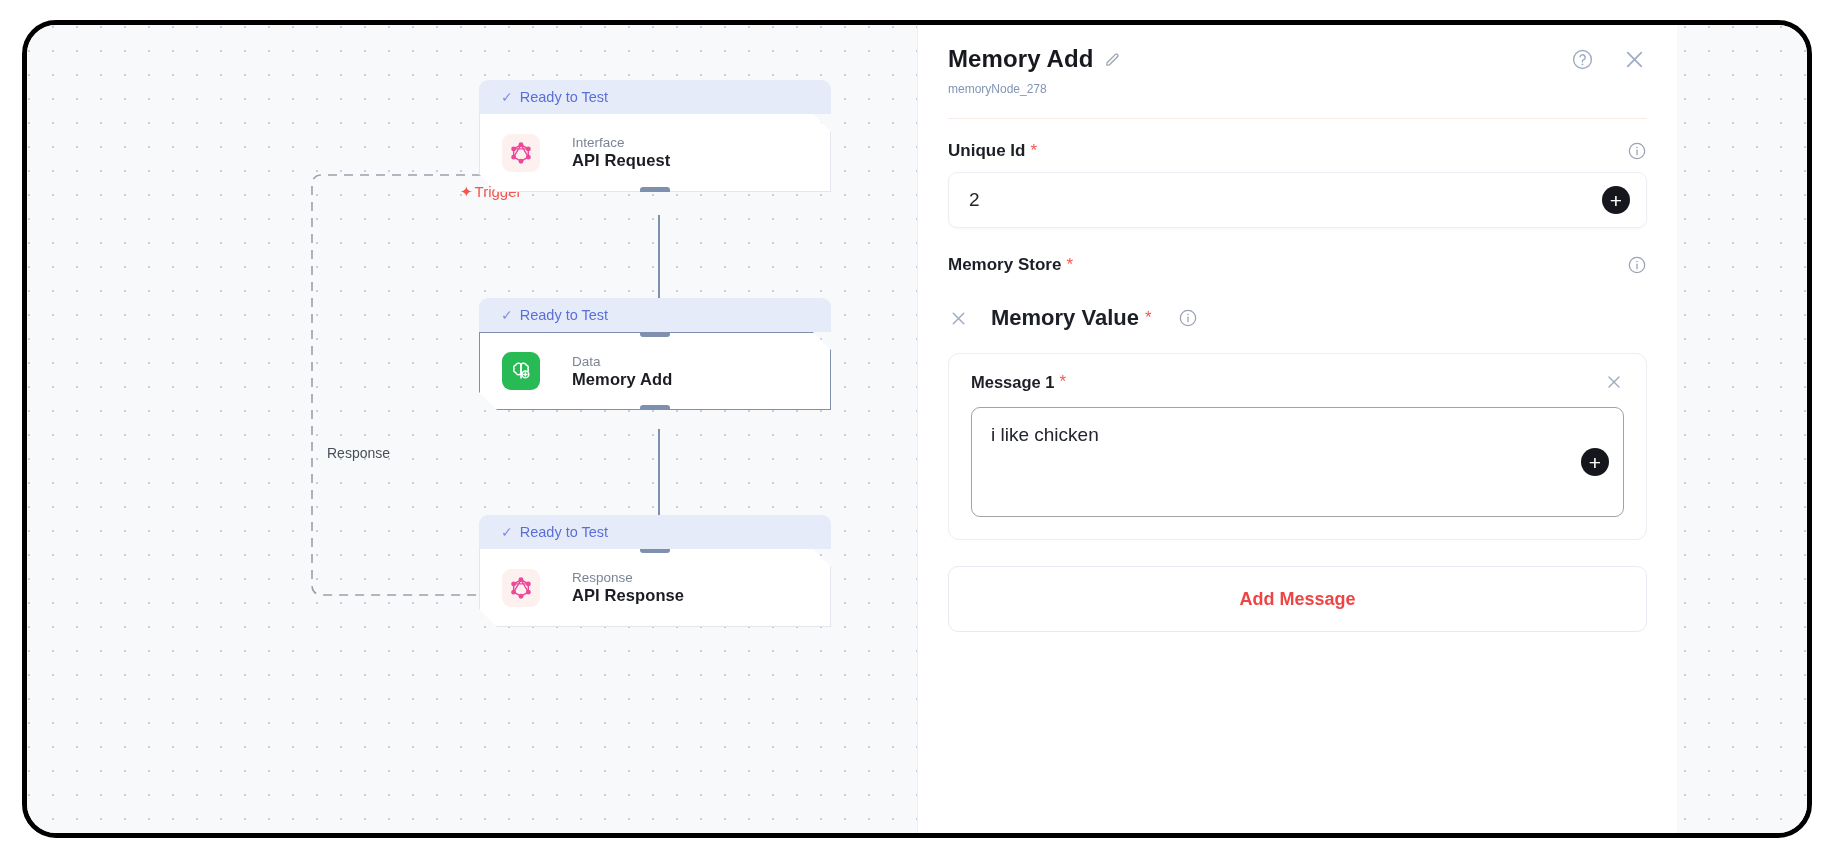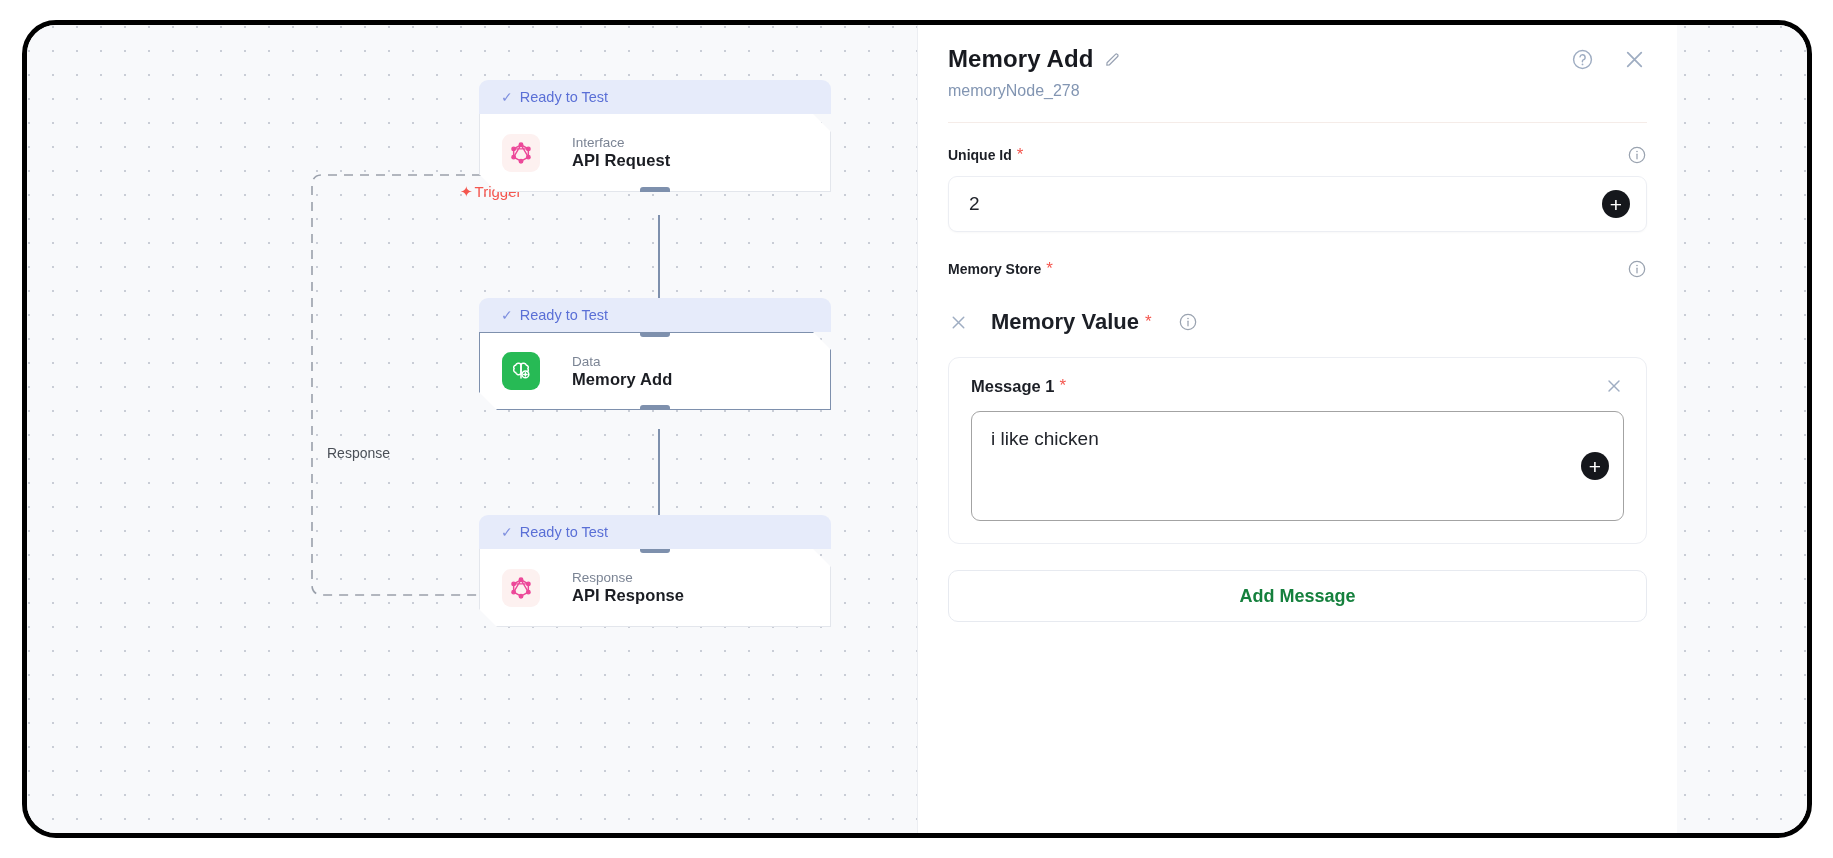--- a/index.html
+++ b/index.html
@@ -114,35 +114,35 @@
   .panel-title-row { display: flex; align-items: center; }
   .panel-title {
     font-size: 24px; font-weight: 700; color: #17191f; letter-spacing: .1px;
   }
   .pencil-icon { margin-left: 11px; color: #98a2b3; display: flex; align-items: center; }
   .panel-head-actions {
     margin-left: auto; display: flex; align-items: center; gap: 28px;
   }
   .icon-btn { color: #9fadc2; display: flex; align-items: center; cursor: pointer; }
   .panel-subtitle {
-    font-size: 16px; color: #8295b2; margin-top: 9px;
+    font-size: 12px; color: #8295b2; margin-top: 9px;
   }
   .panel-divider {
     margin: 22px 30px 0 30px;
     height: 1px; background: #f5ece8;
   }
 
   .panel-body { padding: 22px 30px 0 30px; }
 
   .field-label-row {
     display: flex; align-items: center;
     margin-bottom: 11px;
   }
   .field-label {
-    font-size: 14px; font-weight: 700; color: #1c1f26;
+    font-size: 17px; font-weight: 700; color: #1c1f26;
   }
   .req { color: #f4564e; margin-left: 5px; font-size: 17px; }
   .info-icon { margin-left: auto; color: #9aa3b0; display: flex; align-items: center; }
 
   .input-box {
     position: relative;
     height: 56px;
     border: 1px solid #eceef3;
     border-radius: 9px;
     background: #ffffff;
@@ -188,25 +188,25 @@
   .msg-textarea {
     position: relative;
     border: 1px solid #a3a3a3;
     border-radius: 9px;
     min-height: 110px;
     padding: 16px 60px 16px 19px;
     font-size: 19px; color: #22252c;
   }
   .add-btn-wrap {
     margin-top: 26px;
-    height: 52px;
+    height: 66px;
     border: 1px solid #e7eaf0;
     border-radius: 10px;
     display: flex; align-items: center; justify-content: center;
-    font-size: 18px; font-weight: 700; color: #15803d;
+    font-size: 18px; font-weight: 700; color: #ef4444;
     cursor: pointer;
   }
 </style>
 </head>
 <body>
 
 <div class="device-frame">
 
   <div class="canvas">
 

